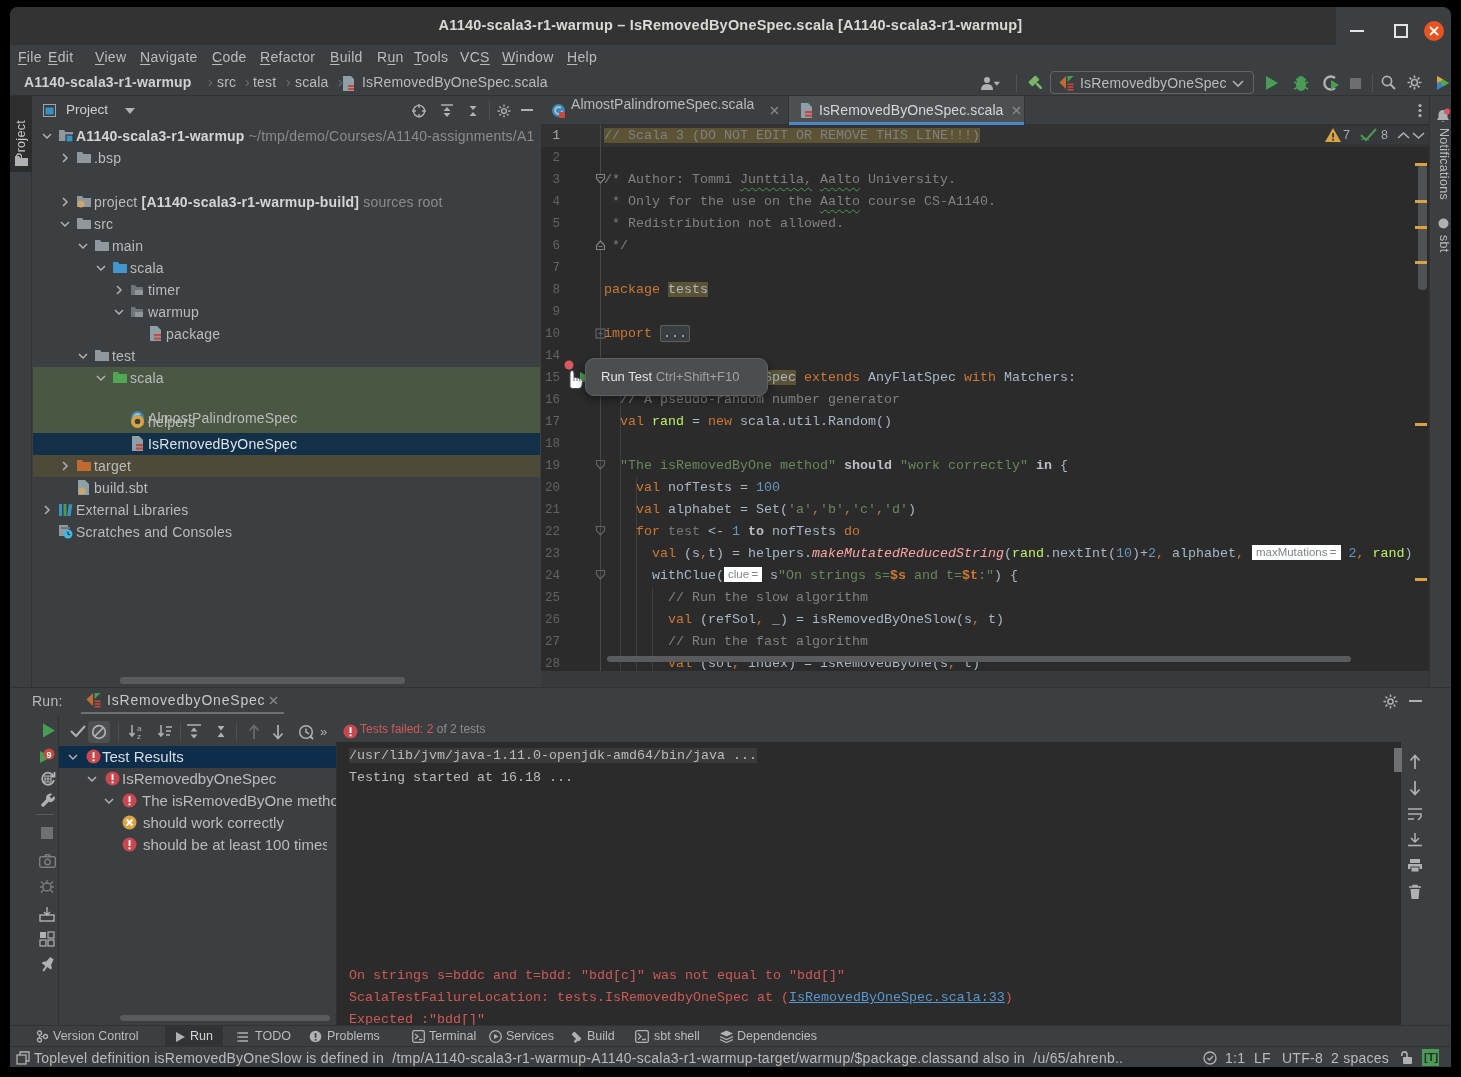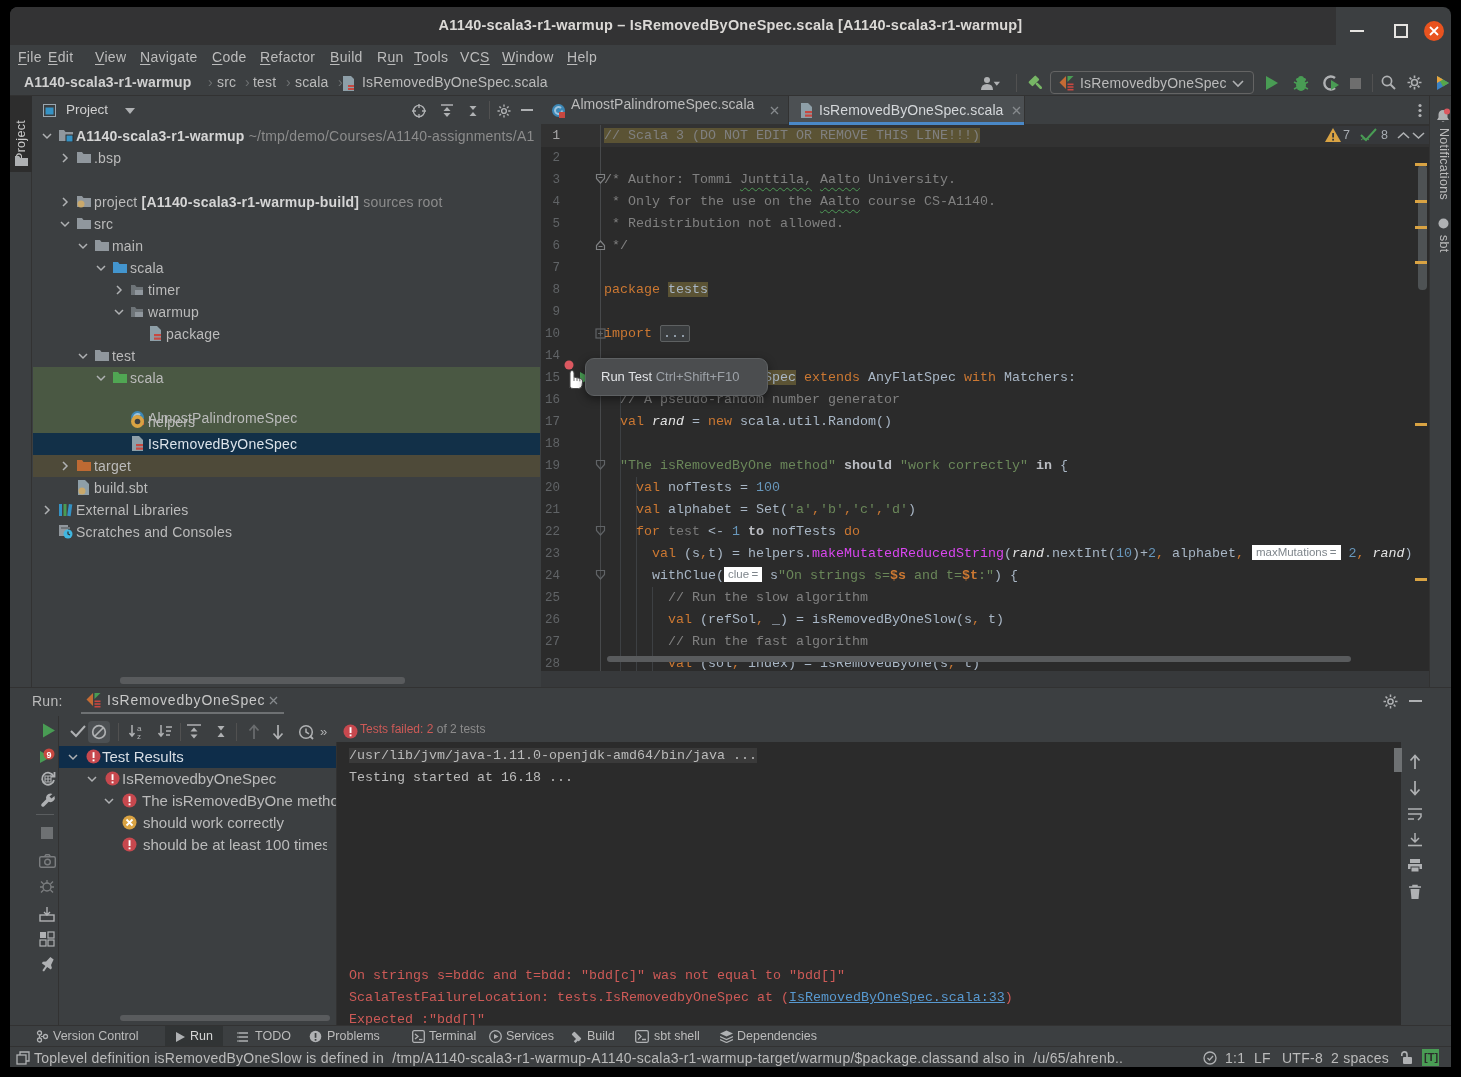--- a/index.html
+++ b/index.html
@@ -27,21 +27,21 @@
 .trow .lbl{position:absolute;top:3px}
 .chev{position:absolute;top:5px;width:12px;height:12px;color:#AFB1B3}
 .gray{color:#8C8C8C}
 #editor{position:absolute;left:531px;top:89px;width:888px;height:591px;background:#2B2B2B}
 #tabbar{position:absolute;left:0;top:0;width:888px;height:29px;background:#3C3F41;border-bottom:1px solid #323232}
 #rstripe{position:absolute;left:1419px;top:89px;width:22px;height:929px;background:#3C3F41;border-left:1px solid #323232}
 
 #gutter{position:absolute;left:0px;top:29px;width:19px;text-align:right;font-family:"Liberation Mono",monospace;font-size:12.5px;line-height:22px;color:#606366;white-space:pre}
 #code{position:absolute;left:63px;top:29px;font-family:"Liberation Mono",monospace;font-size:13.33px;line-height:22px;color:#A9B7C6;white-space:pre}
 .k{color:#CC7832}.c{color:#808080}.s{color:#6A8759}.n{color:#6897BB}
-.m{color:#d946ef;}.f{color:#e5e5e5;font-style:italic}
+.m{color:#fca5a5;font-style:italic}.f{color:#bef264;}
 .bd{color:#BCBEC4;font-weight:bold}.iv{color:#CC7832;font-weight:bold}.dim{color:#787878}
 .hl{background:#5B5334}
 .hint{display:inline-block;background:#ffffff;border-radius:0;color:#7E858B;font-family:"Liberation Sans",sans-serif;font-size:11.5px;line-height:15px;padding:0 4px;vertical-align:1px}
 .fold{border:1px solid #5E6162;background:#3A3D3F;border-radius:2px;padding:0 2px;color:#A9B7C6}
 .wav{text-decoration:underline wavy #4E9A56;text-decoration-thickness:1px;text-underline-offset:4px}
 
 #runpanel{position:absolute;left:0;top:680px;width:1441px;height:338px;background:#3C3F41;border-top:1px solid #323232}
 #console{position:absolute;left:327px;top:54px;width:1064px;height:284px;padding-top:3px;padding-left:12px;background:#2B2B2B;font-family:"Liberation Mono",monospace;font-size:13.33px;line-height:22px;color:#BBBBBB;white-space:pre}
 .red{color:#CE5A57}
 .lnk{color:#5899D0;text-decoration:underline}

